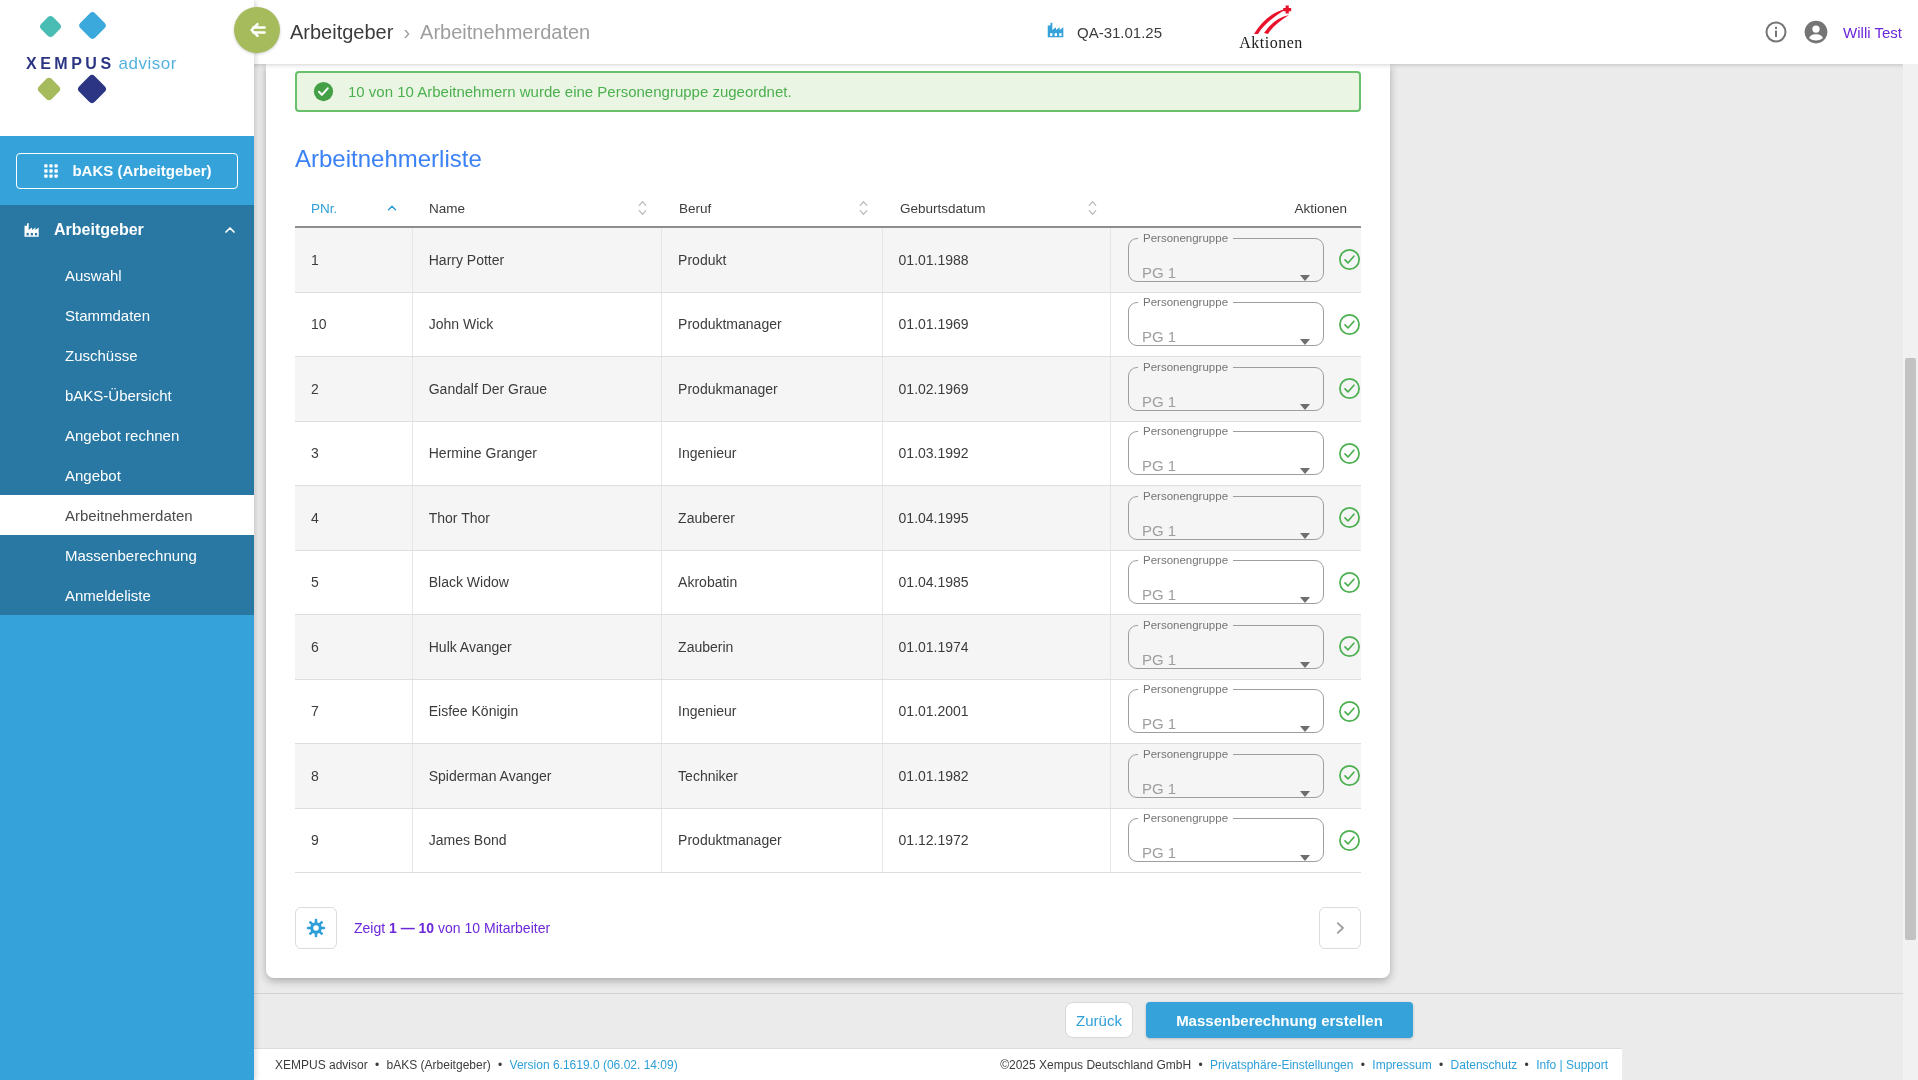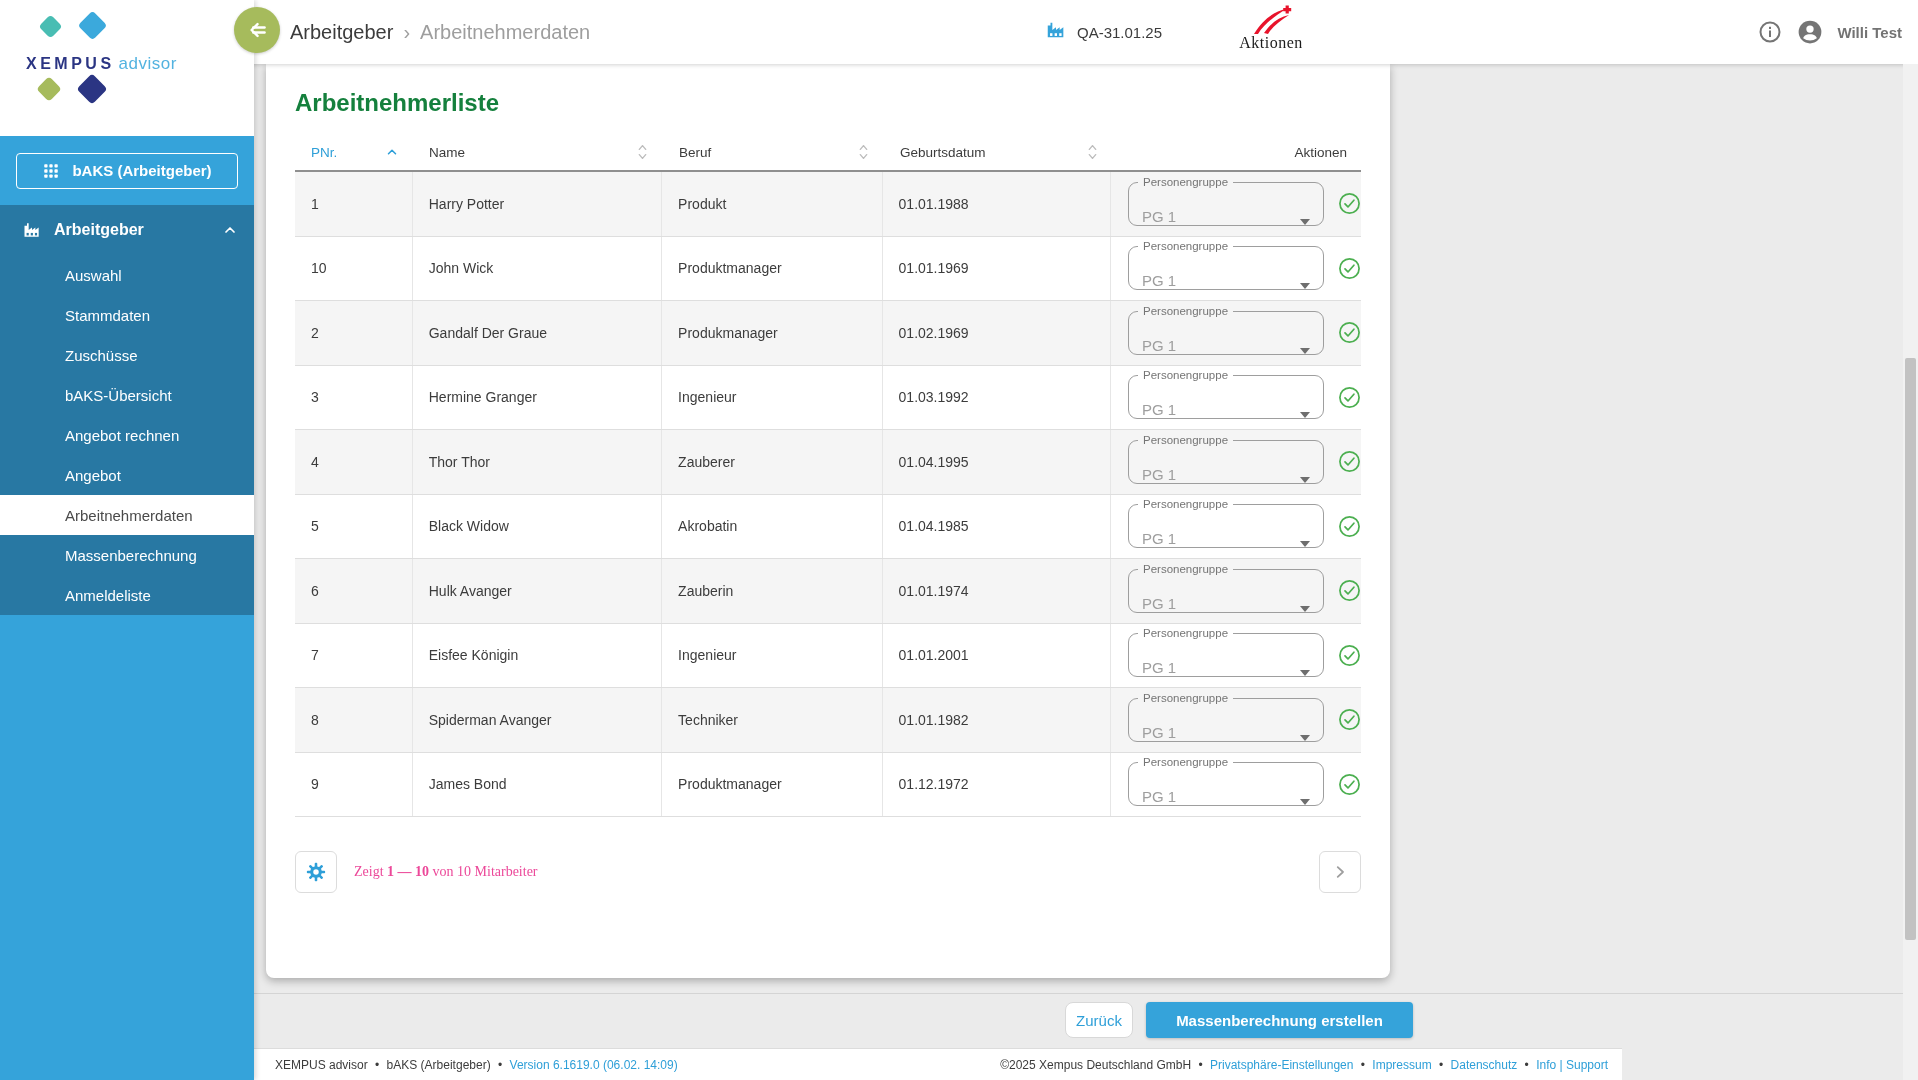--- a/index.html
+++ b/index.html
@@ -14,21 +14,21 @@
   .crumb-current { color:#3c3c3c; }
   .crumb-sep { color:#9e9e9e; font-size:20px; }
   .crumb-page { color:#9e9e9e; }
   .employer-tag { position:absolute; left:1045px; top:0; height:64px; display:flex; align-items:center; gap:10px; cursor:pointer; }
   .employer-tag .tag-text { font-size:15px; color:#3c3c3c; }
   .partner { position:absolute; left:1216px; top:4px; width:110px; text-align:center; }
   .partner .swoosh { display:block; margin:0 auto -2px auto; }
   .partner .partner-name { font-family:"Liberation Serif", serif; font-size:16px; color:#1c1c1c; letter-spacing:.5px; }
   .user-cluster { position:absolute; right:16px; top:0; height:64px; display:flex; align-items:center; gap:14px; }
   .icon-btn { width:26px; height:26px; display:flex; align-items:center; justify-content:center; cursor:pointer; }
-  .user-name { font-size:15px; font-weight:bold; color:#737373; }
+  .user-name { font-size:15px; font-weight:normal; color:#6d28d9; }
 
   
   .sidebar { position:absolute; left:0; top:0; width:254px; height:1080px; z-index:6;
              display:flex; flex-direction:column; box-shadow:2px 0 5px rgba(0,0,0,.15); }
   .side-logo { height:136px; background:#fff; position:relative; }
   .logo-box { position:absolute; left:26px; top:14px; width:160px; height:100px; }
   .diamond { position:absolute; border-radius:4px; }
   .d-teal  { left:16px; top:4px;  width:17px; height:17px; background:#49bdb3; transform:rotate(45deg); }
   .d-blue  { left:56px; top:1px;  width:21px; height:21px; background:#3ba9dc; transform:rotate(45deg); }
   .d-olive { left:14px; top:66px; width:18px; height:18px; background:#a6bb5c; transform:rotate(45deg); }
@@ -51,21 +51,21 @@
   .collapse-btn { position:absolute; left:234px; top:7px; width:46px; height:46px; border-radius:50%;
                   background:#a6bb5c; z-index:7; display:flex; align-items:center; justify-content:center;
                   cursor:pointer; box-shadow:0 1px 3px rgba(0,0,0,.2); }
 
   
   .card { position:absolute; left:266px; top:64px; width:1124px; height:914px; background:#fff;
           border-radius:0 0 8px 8px; box-shadow:0 3px 8px rgba(0,0,0,.28); padding:0 29px; z-index:2; }
   .banner { margin-top:7px; height:41px; background:#eaf6e3; border:2px solid #6abf69; border-radius:4px;
             display:flex; align-items:center; padding:0 16px; gap:14px; }
   .banner-text { color:#4caf50; font-size:15px; }
-  .page-title { margin-top:25px; font-size:24px; color:#15803d; font-weight:700; }
+  .page-title { margin-top:33px; font-size:24px; color:#3b82f6; font-weight:400; }
 
   .thead { margin-top:17px; height:38px; display:flex; align-items:center; border-bottom:2px solid #8f8f8f; }
   .th { display:flex; align-items:center; justify-content:space-between; padding:0 14px 0 16px;
         font-size:13.5px; color:#3c3c3c; cursor:pointer; height:100%;gap:16px; }
   .th.sorted { color:#2e9fd8; }
   .th-aktionen { justify-content:flex-end; cursor:default; }
   .c1{width:118px;} .c2{width:250px;} .c3{width:221px;} .c4{width:229px;} .c5{flex:1;}
 
   .trow { height:64.5px; display:flex; align-items:stretch; border-bottom:1px solid #dedede; }
   .trow:nth-child(odd) { background:#f5f5f5; --rowbg:#f5f5f5; }
@@ -79,21 +79,21 @@
   .pg-label { position:absolute; left:9px; top:-8px; padding:0 5px; font-size:11.5px; color:#757575;
               background:var(--rowbg); line-height:14px; }
   .pg-value { font-size:15px; color:#9e9e9e; margin-left:13px; flex:1; }
   .pg-arrow { width:0; height:0; border-left:5.5px solid transparent; border-right:5.5px solid transparent;
               border-top:6px solid #6e6e6e; margin-right:13px; }
   .row-check { display:flex; align-items:center; }
 
   .tfoot { margin-top:34px; display:flex; align-items:center; position:relative; }
   .square-btn { width:42px; height:42px; border:1px solid #dcdcdc; border-radius:6px; background:#fff;
                 display:flex; align-items:center; justify-content:center; cursor:pointer; }
-  .page-info { margin-left:17px; font-size:14px; color:#ec4899;font-family:Liberation Serif, serif; }
+  .page-info { margin-left:17px; font-size:14px; color:#6d28d9; }
   .page-info b { font-weight:bold; }
   .next-btn { position:absolute; right:0; top:0; }
 
   
   .bottom-divider { position:absolute; left:254px; top:993px; width:1664px; height:1px; background:#d4d4d4; z-index:3; }
   .btn-zurueck { position:absolute; left:1065px; top:1002px; width:68px; height:36px; background:#fff;
                  border:1px solid #d8d8d8; border-radius:8px; color:#2e9fd8; font-size:15px;
                  font-family:"Liberation Sans",sans-serif; cursor:pointer; z-index:3; }
   .btn-submit { position:absolute; left:1146px; top:1002px; width:267px; height:36px; background:#35a3da;
                 border:none; border-radius:4px; color:#fff; font-size:15px; font-weight:bold;
@@ -254,20 +254,29 @@
     <span style="display:flex;">
       <svg width="26" height="26" viewBox="0 0 24 24">
         <path d="M12.5 6.5 L7 12 l5.5 5.5" fill="none" stroke="#fff" stroke-width="2.2" stroke-linecap="round" stroke-linejoin="round"></path>
         <line x1="8.5" y1="9.7" x2="19" y2="9.7" stroke="#fff" stroke-width="2.2" stroke-linecap="round"></line>
         <line x1="8.5" y1="14.3" x2="19" y2="14.3" stroke="#fff" stroke-width="2.2" stroke-linecap="round"></line>
       </svg>
     </span>
   </div>
 
   <div class="card">
+    <div class="banner">
+      <span style="display:flex;">
+        <svg width="21" height="21" viewBox="0 0 24 24">
+          <circle cx="12" cy="12" r="11" fill="#43a047"></circle>
+          <path d="M6.8 12.4 l3.4 3.4 6.6 -7.4" fill="none" stroke="#fff" stroke-width="2.4" stroke-linecap="round" stroke-linejoin="round"></path>
+        </svg>
+      </span>
+      <span class="banner-text">10 von 10 Arbeitnehmern wurde eine Personengruppe zugeordnet.</span>
+    </div>
 
     <div class="page-title">Arbeitnehmerliste</div>
 
     <div class="thead">
       <div class="th c1 sorted">
         <span>PNr.</span>
         <span style="display:flex;">
           <svg width="14" height="14" viewBox="0 0 24 24">
               <path d="M6 15 l6 -6 6 6" fill="none" stroke="#2e9fd8" stroke-width="2.6" stroke-linecap="round" stroke-linejoin="round"></path>
             </svg>

